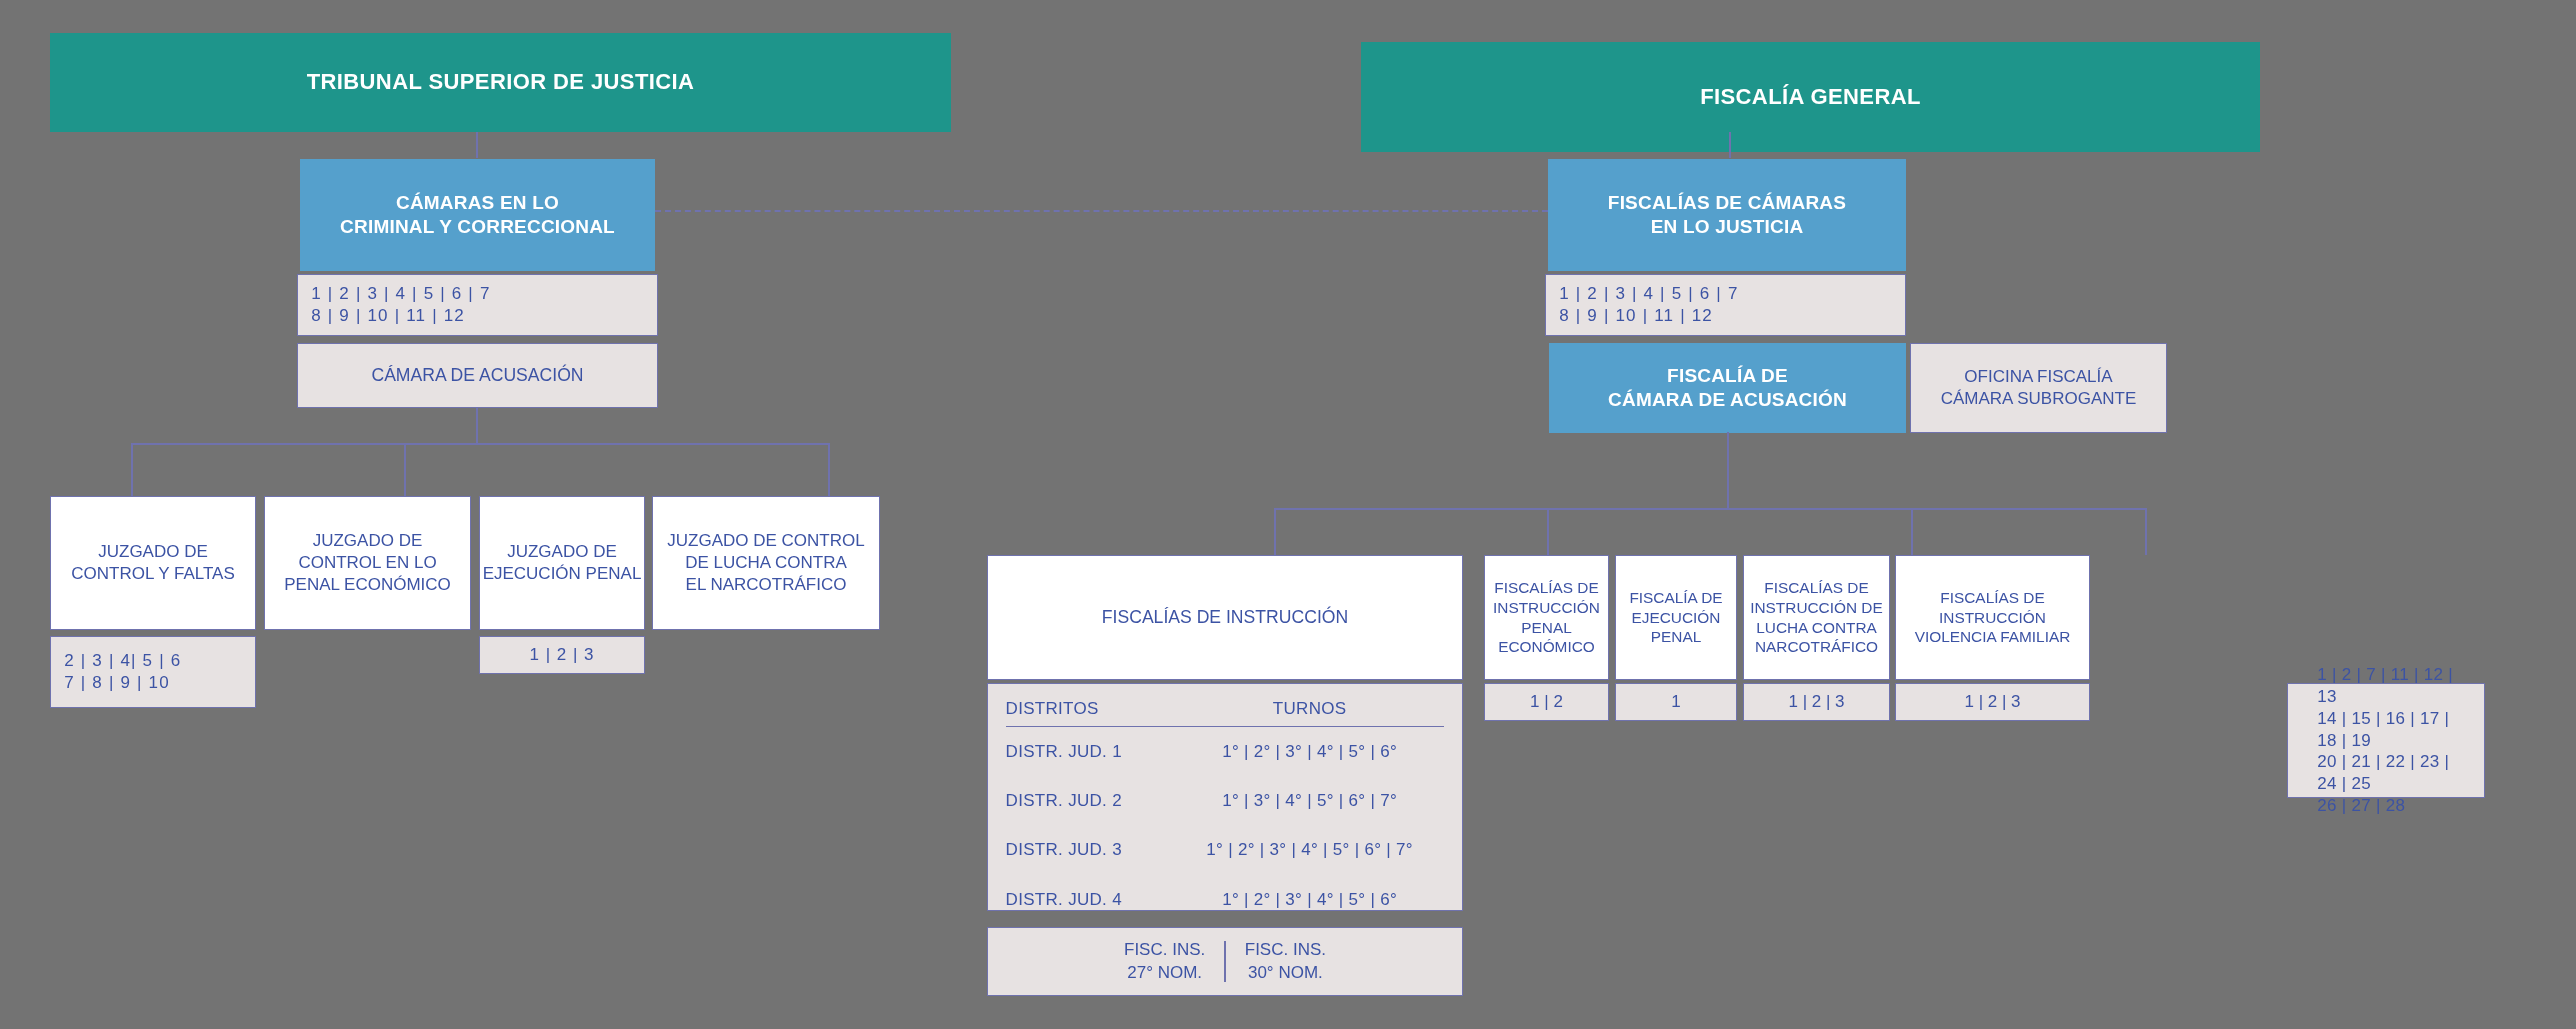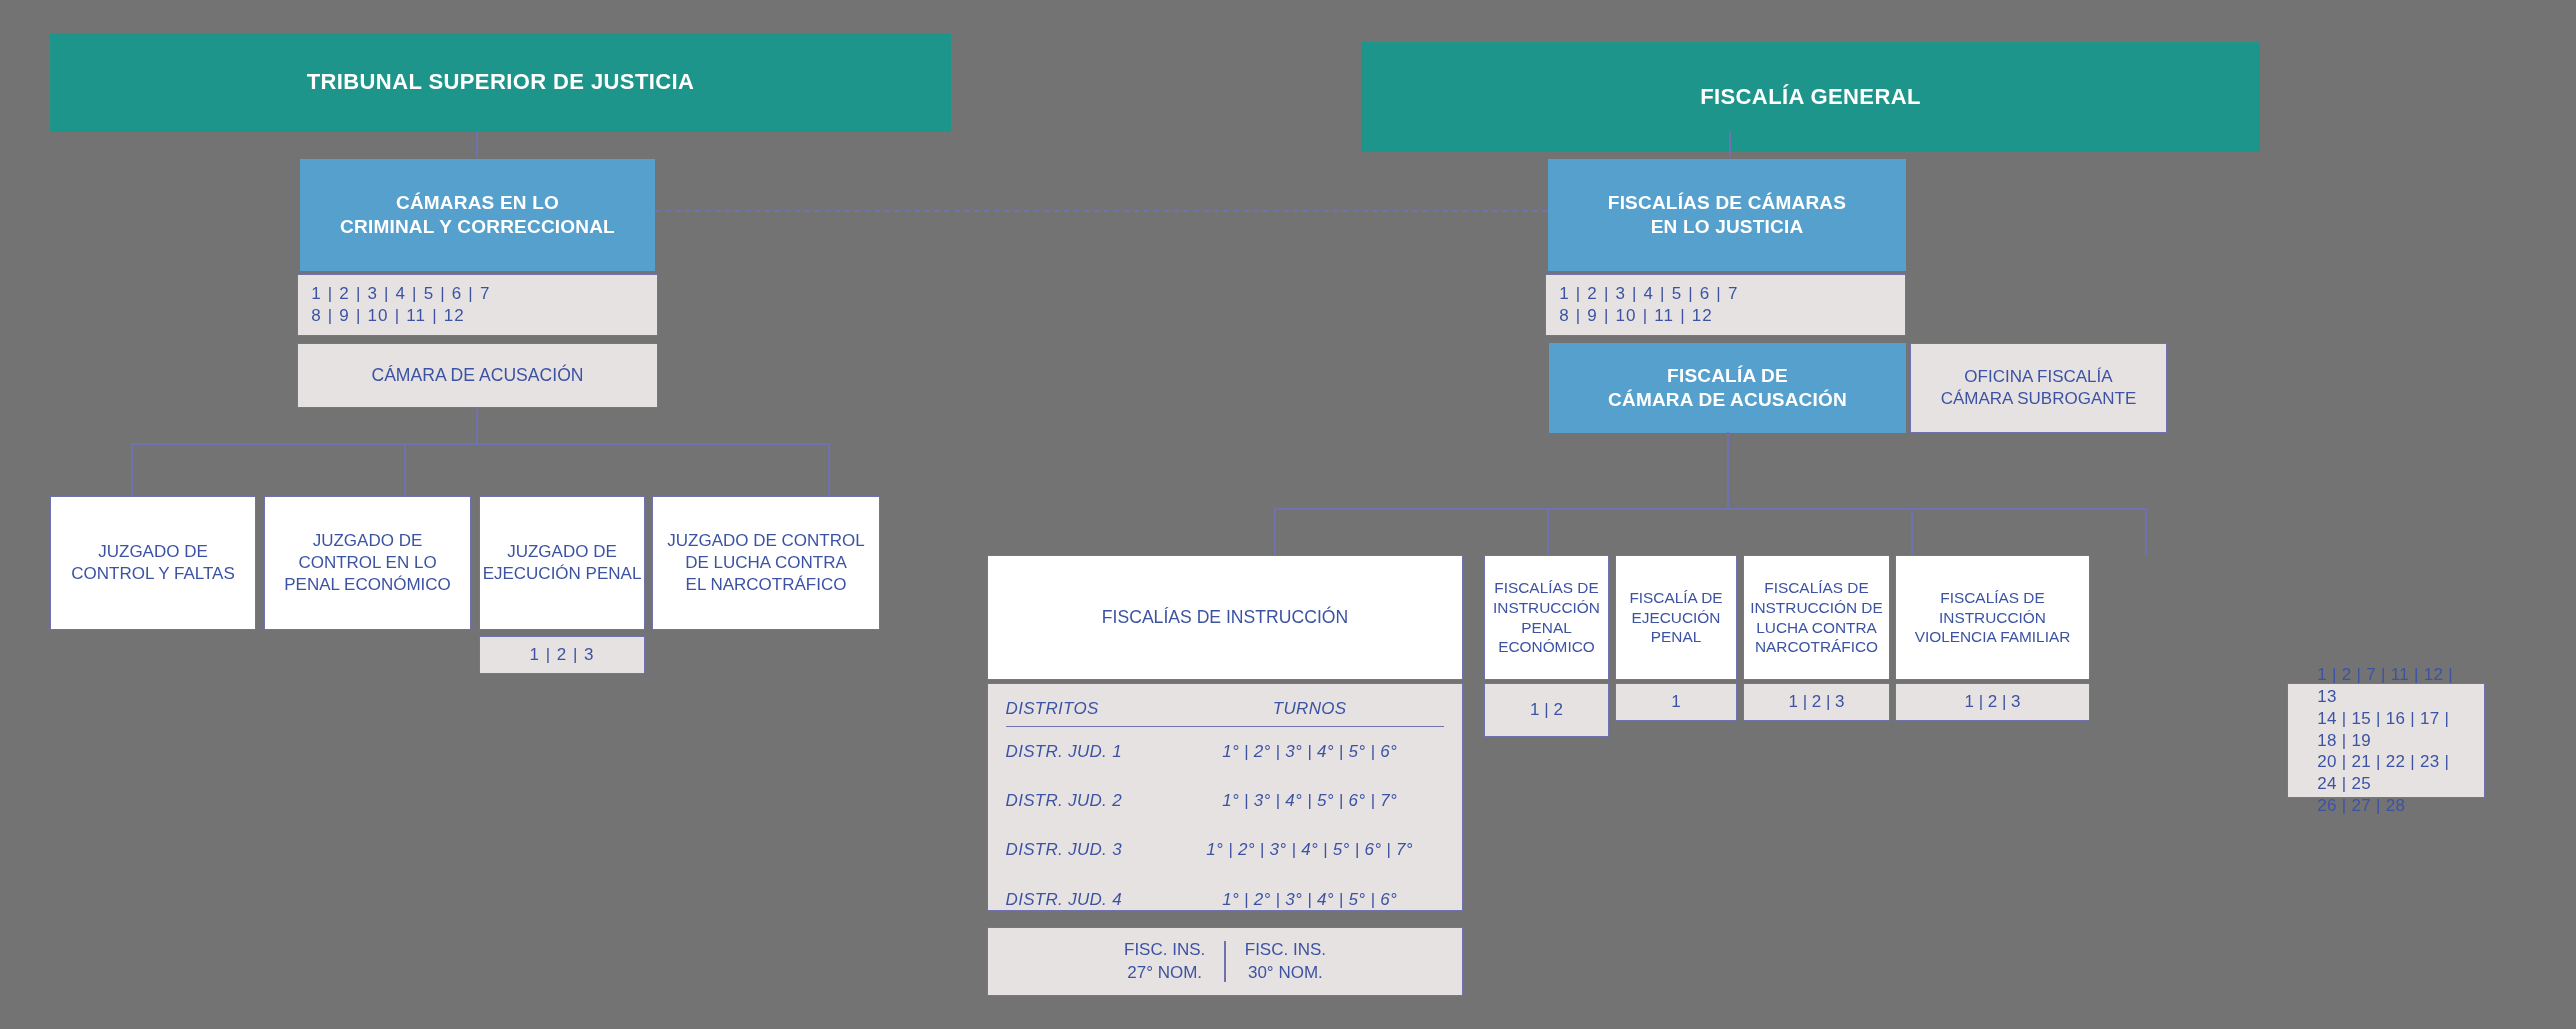--- a/index.html
+++ b/index.html
@@ -169,20 +169,24 @@
   <div class="node grey-box" style="left:297px; top:343px; width:361px; height:65px; font-size:17.6px;">CÁMARA DE ACUSACIÓN</div>
 
   <div class="conn-v" style="left:476px; top:407px; height:36px;"></div>
   <div class="conn-h" style="left:131px; top:443px; width:699px;"></div>
   <div class="conn-v" style="left:131px; top:443px; height:53px;"></div>
   <div class="conn-v" style="left:404px; top:443px; height:53px;"></div>
   <div class="conn-v" style="left:828px; top:443px; height:53px;"></div>
 
   <div class="node white-box" style="left:50px; top:496px; width:206px; height:134px; font-size:17px; white-space:pre-line;">JUZGADO DE
 CONTROL Y FALTAS</div>
+  <div class="node grey-box" style="left:50px; top:636px; width:206px; height:72px; font-size:17px; justify-content:flex-start;">
+    <span class="num-strip">2  |  3  |  4|  5  |  6
+7  |  8  |  9  |  10</span>
+  </div>
 
   <div class="node white-box" style="left:264px; top:496px; width:207px; height:134px; font-size:17px; white-space:pre-line;">JUZGADO DE
 CONTROL EN LO
 PENAL ECONÓMICO</div>
 
   <div class="node white-box" style="left:479px; top:496px; width:166px; height:134px; font-size:17px; white-space:pre-line;">JUZGADO DE
 EJECUCIÓN PENAL</div>
   <div class="node grey-box" style="left:479px; top:636px; width:166px; height:38px; font-size:17px;">
     <span class="num-strip center">1  |  2  |  3</span>
   </div>
@@ -211,21 +215,21 @@
 
   <div class="conn-v" style="left:1727px; top:432px; height:76px;"></div>
   <div class="conn-h" style="left:1274px; top:508px; width:872px;"></div>
   <div class="conn-v" style="left:1274px; top:508px; height:47px;"></div>
   <div class="conn-v" style="left:1547px; top:508px; height:47px;"></div>
   <div class="conn-v" style="left:1911px; top:508px; height:47px;"></div>
   <div class="conn-v" style="left:2145px; top:508px; height:47px;"></div>
 
   <div class="node white-box" style="left:987px; top:555px; width:476px; height:125px; font-size:17.6px;">FISCALÍAS DE INSTRUCCIÓN</div>
 
-  <div class="instr-table" style="left:987px; top:683px; width:476px; height:228px;font-style:italic;">
+  <div class="instr-table" style="left:987px; top:683px; width:476px; height:228px;">
     <table>
       <thead>
         <tr>
           <th>DISTRITOS</th>
           <th class="col-turnos">TURNOS</th>
         </tr>
       </thead>
       <tbody>
         <tr>
           <td>DISTR. JUD. 1</td>
@@ -252,21 +256,21 @@
 27° NOM.</span>
     <span class="split-div"></span>
     <span class="split-cell">FISC. INS.
 30° NOM.</span>
   </div>
 
   <div class="node white-box" style="left:1484px; top:555px; width:125px; height:125px; font-size:15.4px; white-space:pre-line;">FISCALÍAS DE
 INSTRUCCIÓN
 PENAL
 ECONÓMICO</div>
-  <div class="node grey-box" style="left:1484px; top:683px; width:125px; height:54px; font-size:17px;">1 | 2</div>
+  <div class="node grey-box" style="left:1484px; top:683px; width:125px; height:38px; font-size:17px;">1 | 2</div>
 
   <div class="node white-box" style="left:1615px; top:555px; width:122px; height:125px; font-size:15.4px; white-space:pre-line;">FISCALÍA DE
 EJECUCIÓN
 PENAL</div>
   <div class="node grey-box" style="left:1615px; top:683px; width:122px; height:38px; font-size:17px;">1</div>
 
   <div class="node white-box" style="left:1743px; top:555px; width:147px; height:125px; font-size:15.4px; white-space:pre-line;">FISCALÍAS DE
 INSTRUCCIÓN DE
 LUCHA CONTRA
 NARCOTRÁFICO</div>

